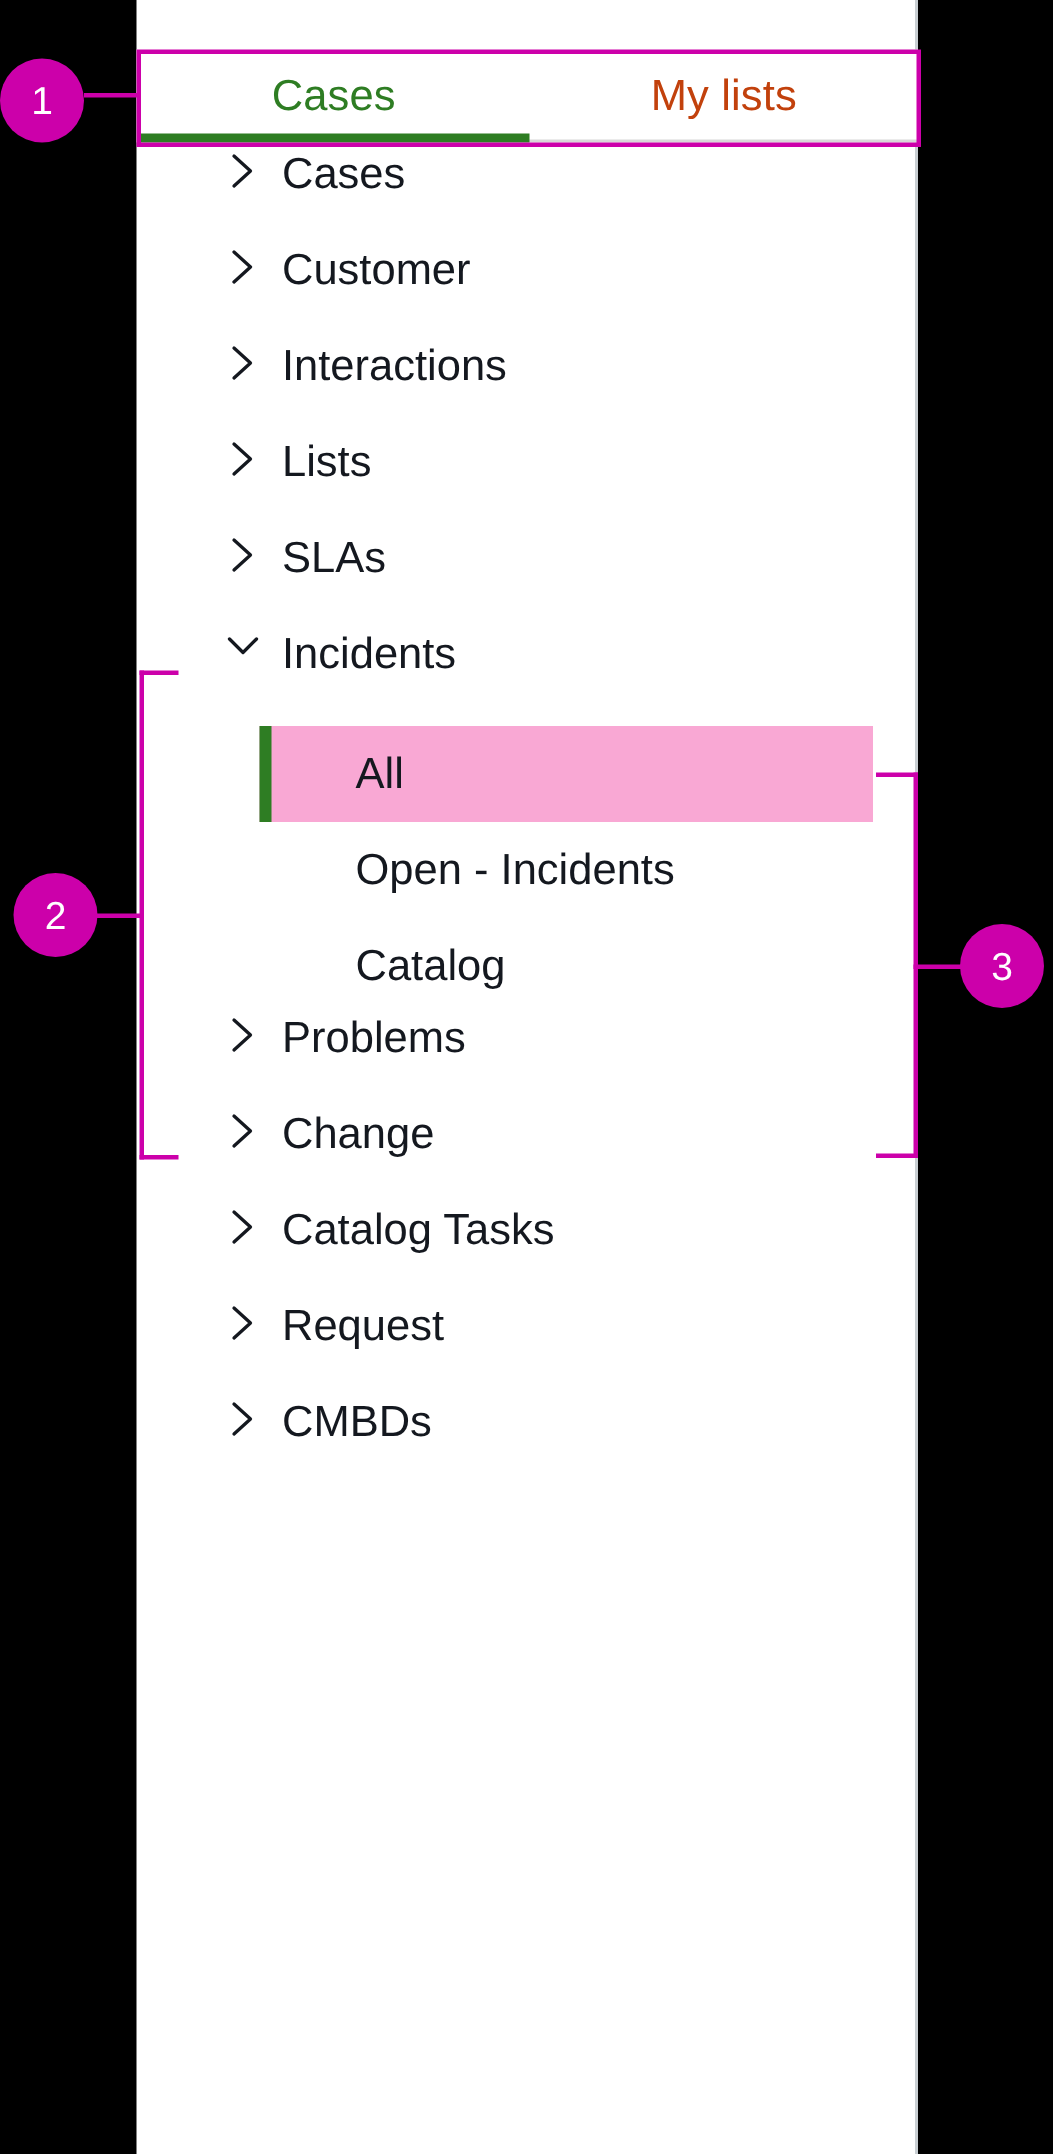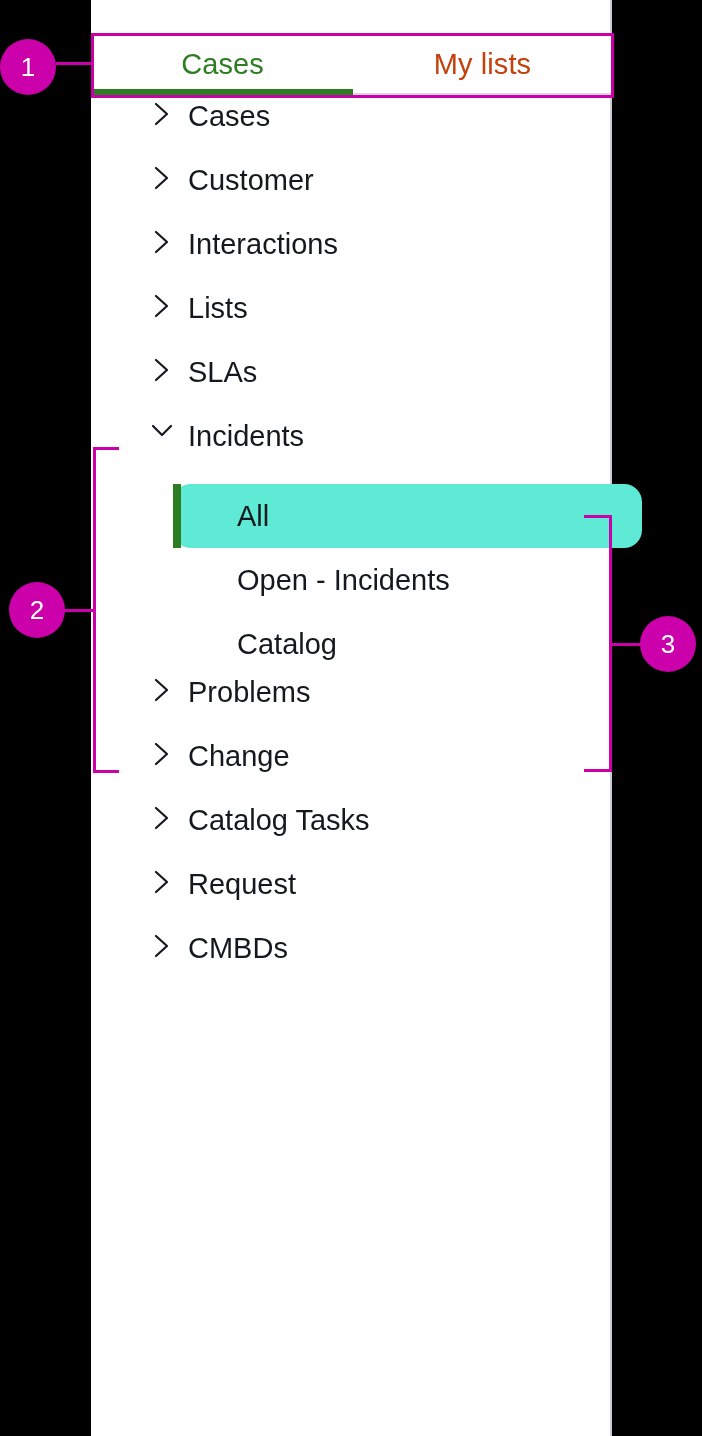--- a/index.html
+++ b/index.html
@@ -111,24 +111,23 @@
     cursor: pointer;
     user-select: none;
   }
   .child-row .clabel {
     margin-left: 146px;
     font-size: 29px;
     color: #14181f;
     white-space: nowrap;
   }
   .child-row.selected {
-    background: #5eead4;
+    background: #f9a8d4;
     margin-left: 82px;
-    width: 469px;
-    border-radius: 18px;
+    width: 409px;
   }
   .child-row.selected .clabel { margin-left: 64px; }
   .child-row.selected::before {
     content: "";
     position: absolute;
     left: 0;
     top: 0;
     width: 8px;
     height: 100%;
     background: #2e7d23;

